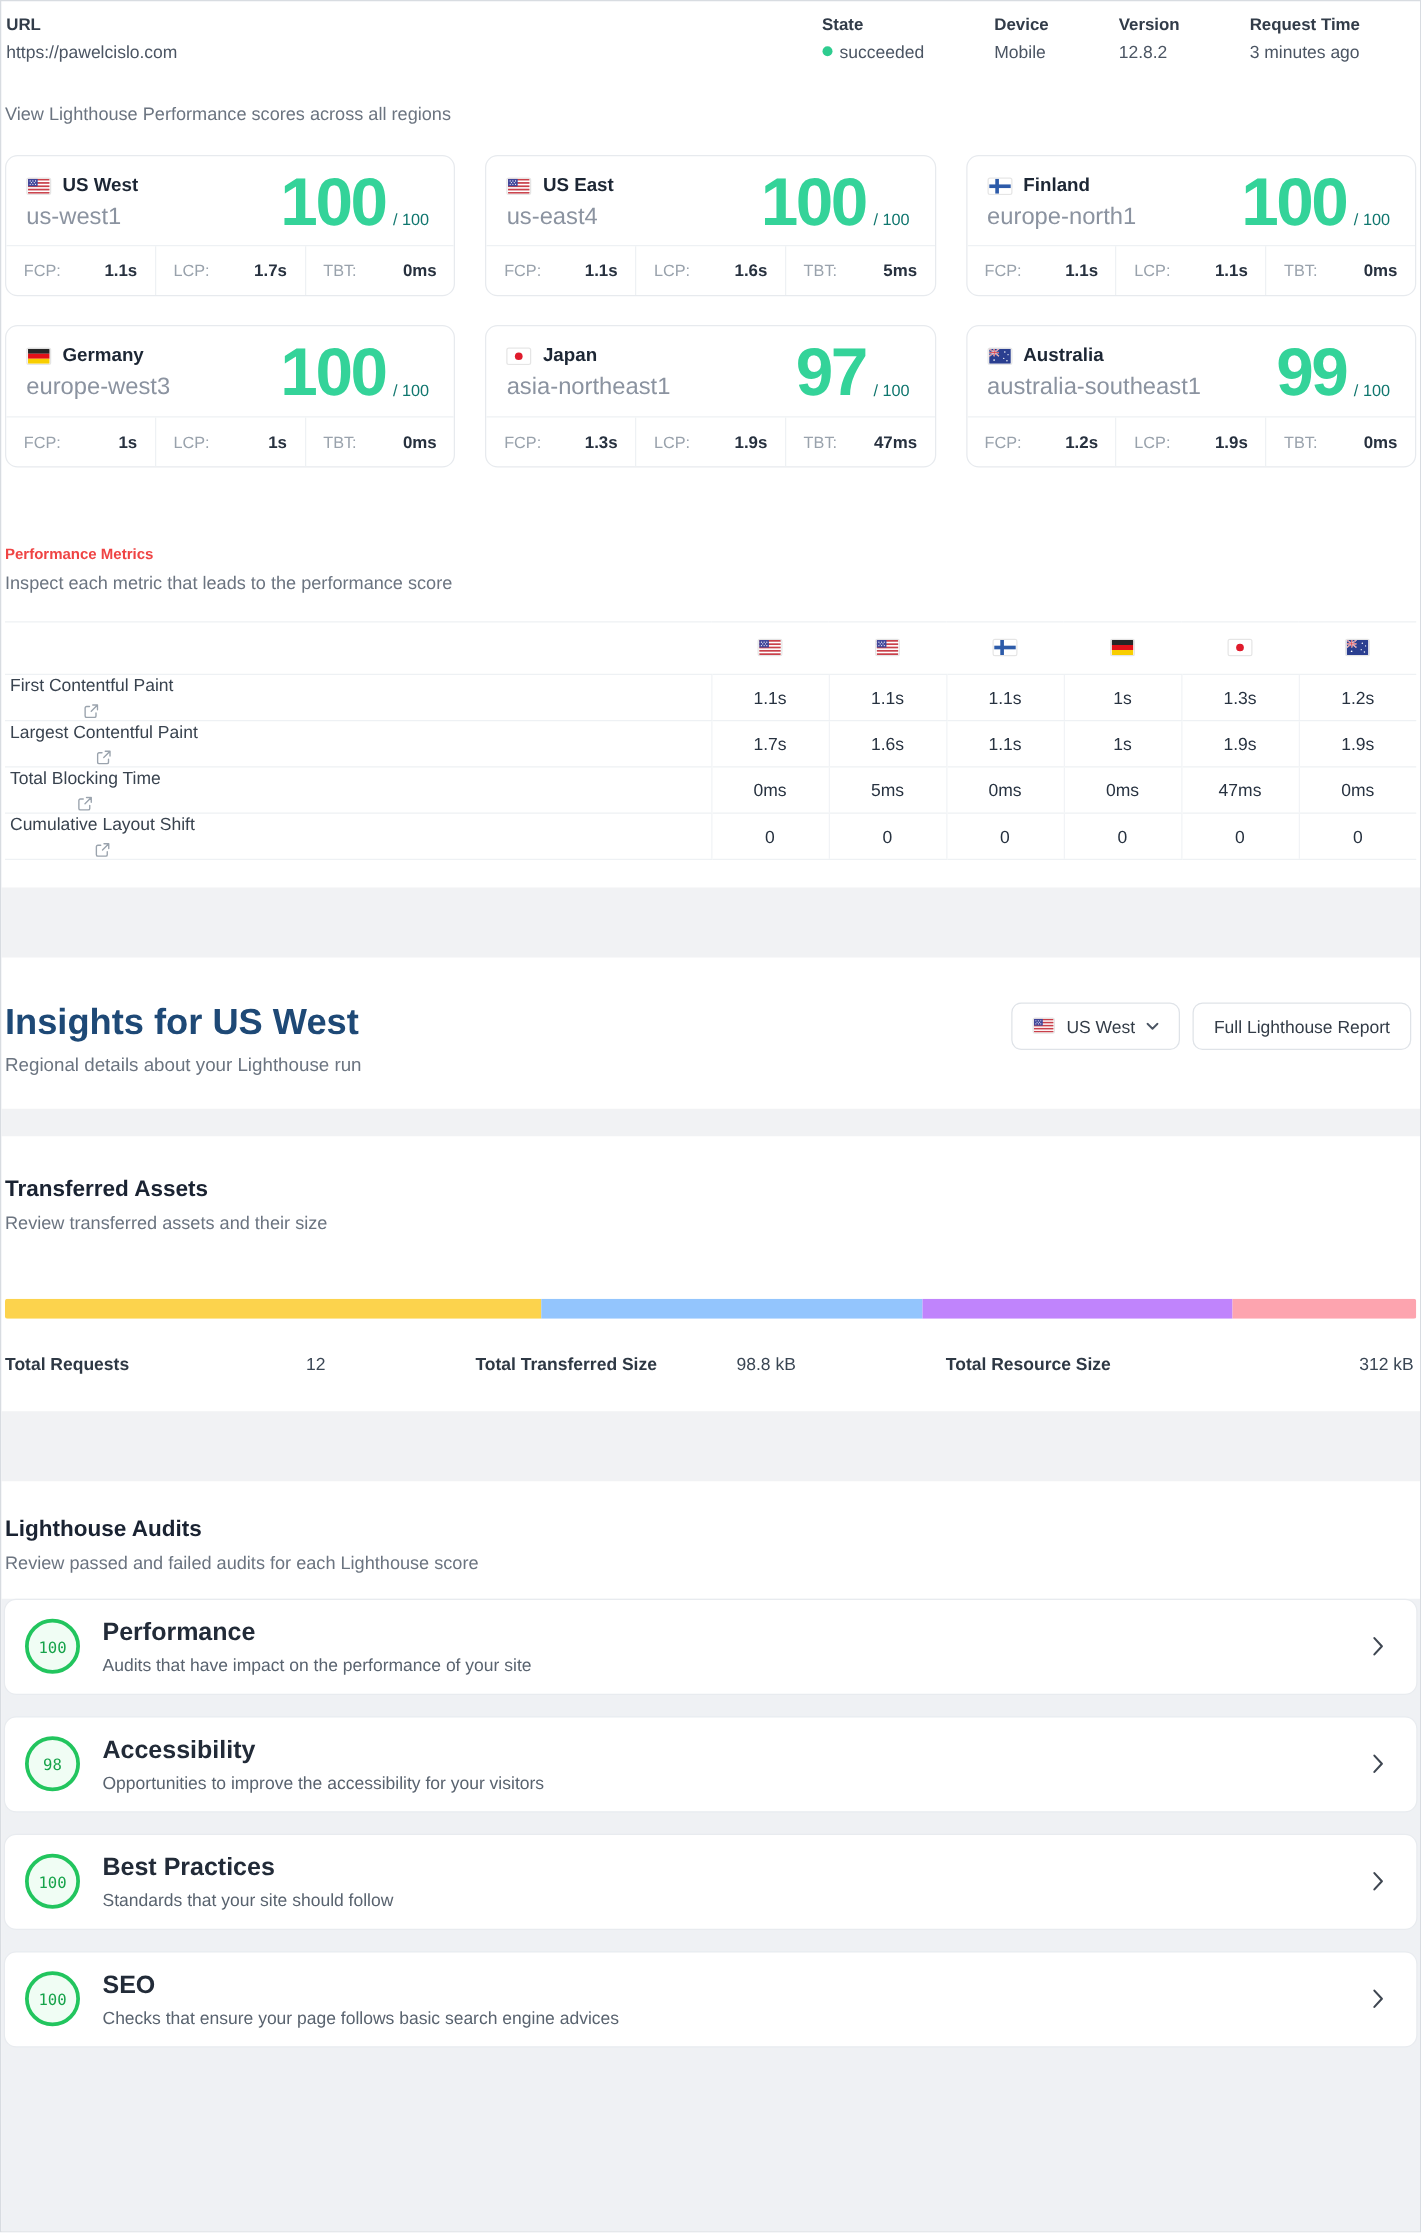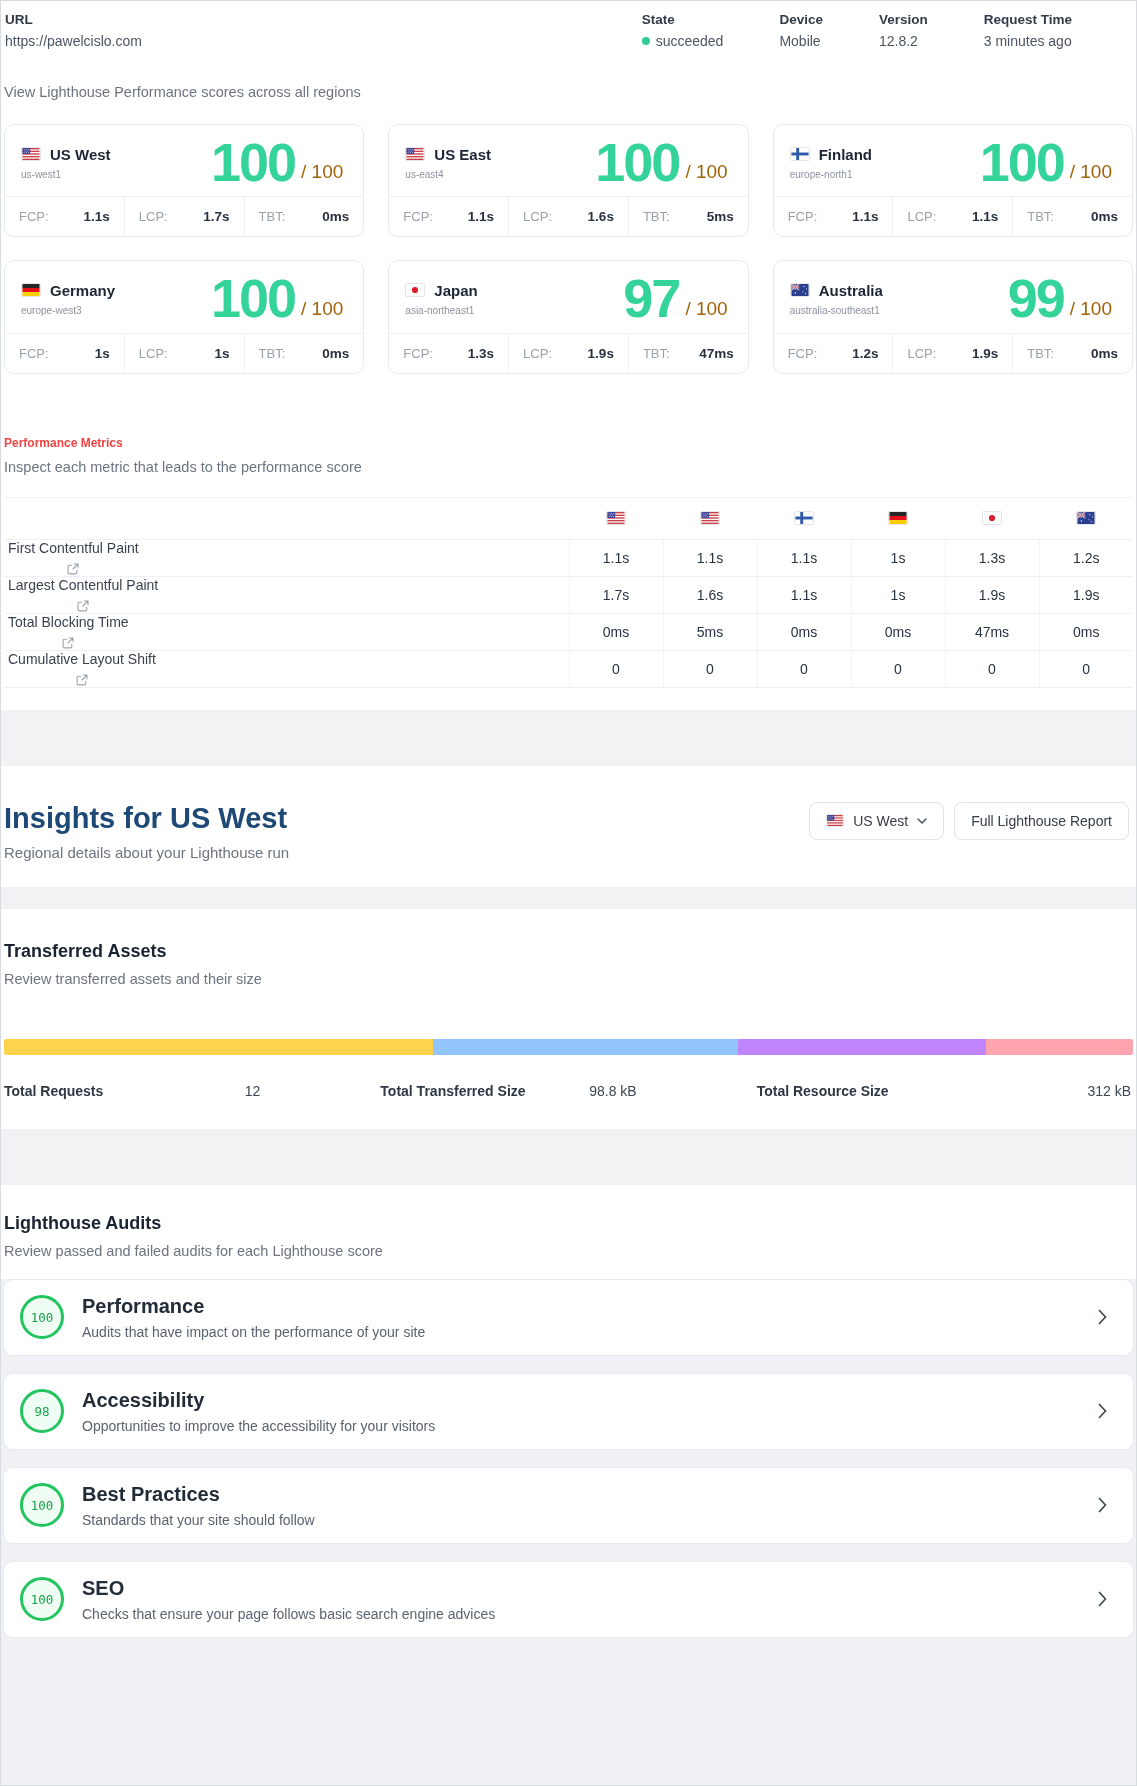--- a/index.html
+++ b/index.html
@@ -3,43 +3,43 @@
 <meta charset="utf-8">
 <style>
   * { margin:0; padding:0; box-sizing:border-box; }
   html,body { background:#fff; }
   body { font-family:"Liberation Sans","DejaVu Sans",sans-serif; color:#1f2733; }
   .page { width:1137px; min-height:1786px; border:1px solid #d8dce1; background:#fff;
           display:flex; flex-direction:column; }
 
   
   .top-header { display:flex; justify-content:space-between; align-items:flex-start;
-                padding:11px 64px 14px 4px; }
+                padding:11px 48px 14px 4px; }
   .meta-label { font-size:13.5px; font-weight:600; color:#323c49; }
   .meta-value { margin-top:6px; font-size:14px; color:#4b5563; display:flex; align-items:center; gap:6px; }
   .meta-group { display:flex; gap:56px; }
   .dot { width:8px; height:8px; border-radius:50%; background:#2ecc8f; display:inline-block; }
 
   
   .section { padding:0 3px; }
   .h-xl { font-size:24px; font-weight:700; color:#1a2332; letter-spacing:.2px; }
   .h-lg { font-size:12px; font-weight:700; color:#ef4444; }
   .h-md { font-size:18px; font-weight:700; color:#1a2332; }
   .h-blue { font-size:29px; font-weight:700; color:#1e4976; }
   .sub { margin-top:9px; font-size:14.5px; color:#6b7480; }
 
   
   .cards { margin-top:24px; display:grid; grid-template-columns:repeat(3,1fr); gap:23px 24px; }
   .card { border:1px solid #e7eaee; border-radius:10px; background:#fff; overflow:hidden; }
   .card-top { display:flex; justify-content:space-between; align-items:center; padding:12px 16px 8px; }
   .card-country { display:flex; align-items:center; gap:9px; font-size:15px; font-weight:700; color:#1c2634; }
-  .card-region { margin-top:6px; font-size:10px; color:#8b93a0; }
+  .card-region { margin-top:6px; font-size:19px; color:#8b93a0; }
   .card-score { display:flex; align-items:flex-end; gap:6px; padding-right:4px; }
   .score-num { font-size:54px; font-weight:600; line-height:.95; letter-spacing:-2px; color:#34d399; }
-  .score-denom { font-size:19px; color:#a16207; padding-bottom:5px; white-space:nowrap; }
+  .score-denom { font-size:13px; color:#0f766e; padding-bottom:5px; white-space:nowrap; }
   .card-foot { display:flex; border-top:1px solid #eef1f4; }
   .foot-cell { flex:1; display:flex; justify-content:space-between; align-items:center; padding:12px 14px; }
   .foot-cell + .foot-cell { border-left:1px solid #eef1f4; }
   .foot-label { font-size:13px; color:#99a2ac; }
   .foot-value { font-size:13.5px; font-weight:700; color:#27313f; }
 
   
   .flag { width:20px; height:14px; border-radius:2px; border:1px solid rgba(0,0,0,.10); display:block; }
   .flag-wrap { display:inline-flex; }
 

